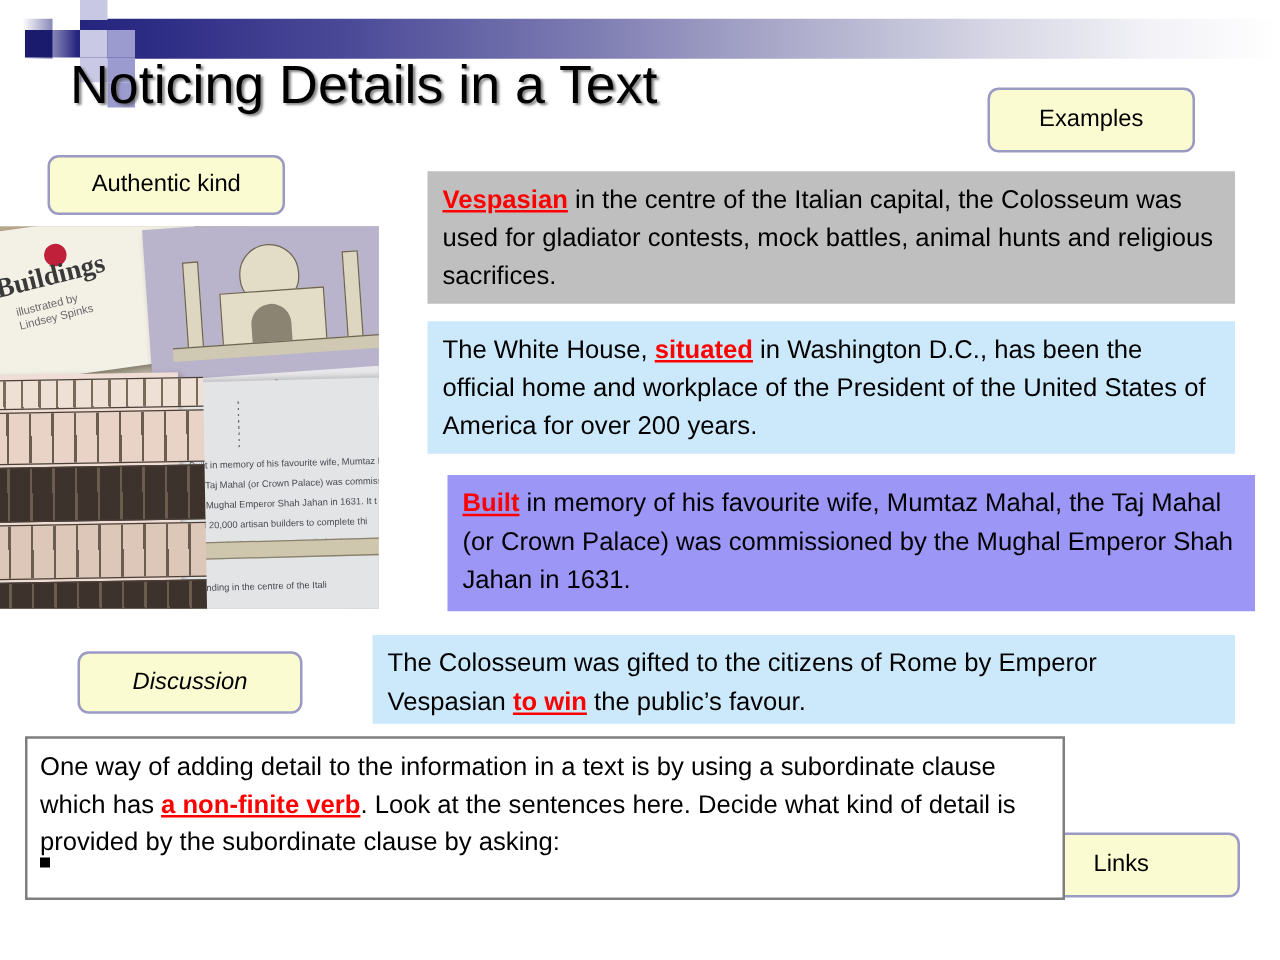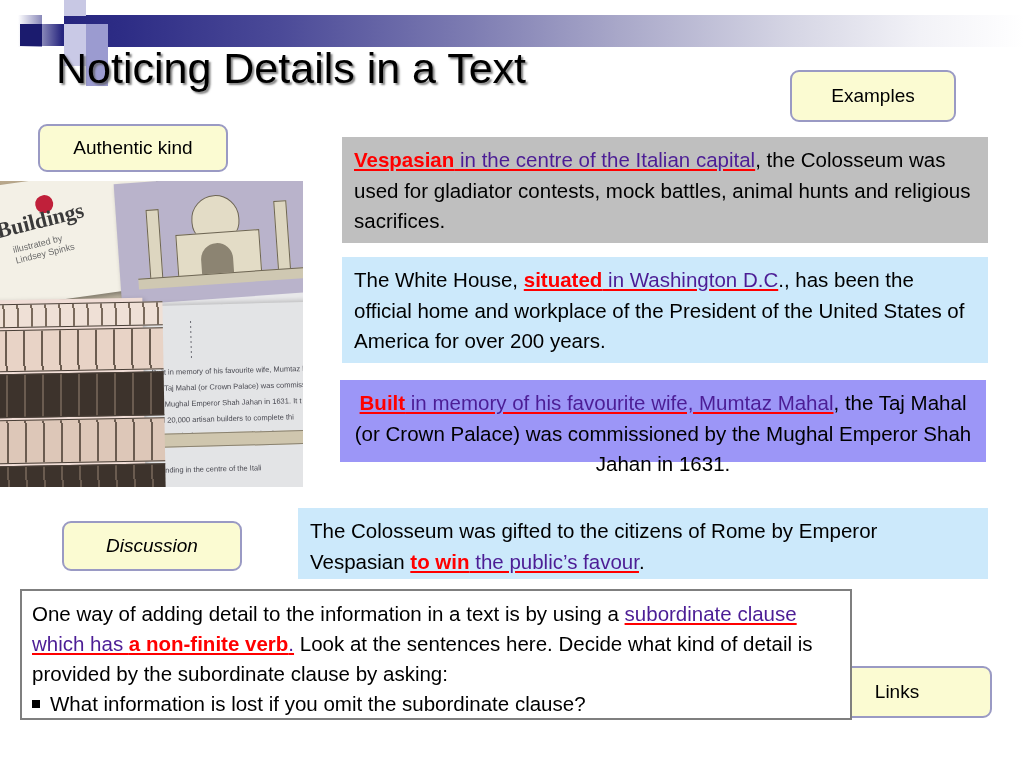--- a/index.html
+++ b/index.html
@@ -75,22 +75,21 @@
     font-size: 20.5px;
     line-height: 30.5px;
     color: #000000;
     padding: 8px 12px 8px 12px;
   }
   .ex-gray  { background: #bfbfbf; }
   .ex-blue  { background: #cce9fb; }
   .ex-purp  { background: #9c96f7; }
 
   .hl {
-    color: #4c1d95;
-    text-decoration: underline;
+    color: #000000;
     text-decoration-color: #ff0000;
   }
   .hl-b {
     color: #ff0000;
     font-weight: bold;
     text-decoration: underline;
     text-decoration-color: #ff0000;
   }
 
   
@@ -345,25 +344,24 @@
       <div class="colo-band colo-dark" style="top:166px;height:30px;">
         <div class="colo-arches"></div>
       </div>
     </div>
   </div>
 
   <div class="ex-box ex-gray" style="left:342px;top:137px;width:646px;height:106px;"><span class="hl-b">Vespasian</span><span class="hl"> in the centre of the Italian capital</span><span>, the Colosseum was used for gladiator contests, mock battles, animal hunts and religious sacrifices.</span></div>
 
   <div class="ex-box ex-blue" style="left:342px;top:257px;width:646px;height:106px;"><span>The White House, </span><span class="hl-b">situated</span><span class="hl"> in Washington D.C</span><span>., has been the official home and workplace of the President of the United States of America for over 200 years.</span></div>
 
-  <div class="ex-box ex-purp" style="left:340px;top:380px;width:646px;height:82px;text-align:center;"><span class="hl-b">Built</span><span class="hl"> in memory of his favourite wife, Mumtaz Mahal</span><span>, the Taj Mahal (or Crown Palace) was commissioned by the Mughal Emperor Shah Jahan in 1631.</span></div>
+  <div class="ex-box ex-purp" style="left:358px;top:380px;width:646px;height:109px;"><span class="hl-b">Built</span><span class="hl"> in memory of his favourite wife, Mumtaz Mahal</span><span>, the Taj Mahal (or Crown Palace) was commissioned by the Mughal Emperor Shah Jahan in 1631.</span></div>
 
   <div class="ex-box ex-blue" style="left:298px;top:508px;width:690px;height:71px;"><span>The Colosseum was gifted to the citizens of Rome by Emperor Vespasian </span><span class="hl-b">to win</span><span class="hl"> the public’s favour</span><span>.</span></div>
 
   <div class="bottom-panel">
     <div><span>One way of adding detail to the information in a text is by using a </span><span class="hl">subordinate clause which has </span><span class="hl-b">a non-finite verb</span><span class="hl">.</span><span> Look at the sentences here. Decide what kind of detail is provided by the subordinate clause by asking:</span></div>
     <div class="bullet-line">
       <span class="bullet-sq"></span>
-      <span>What information is lost if you omit the subordinate clause?</span>
     </div>
   </div>
 
 </div>
 
 </body></html>

